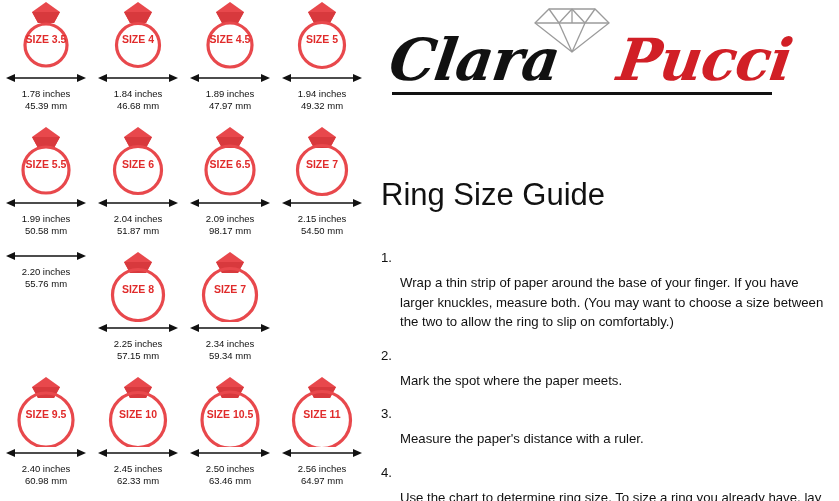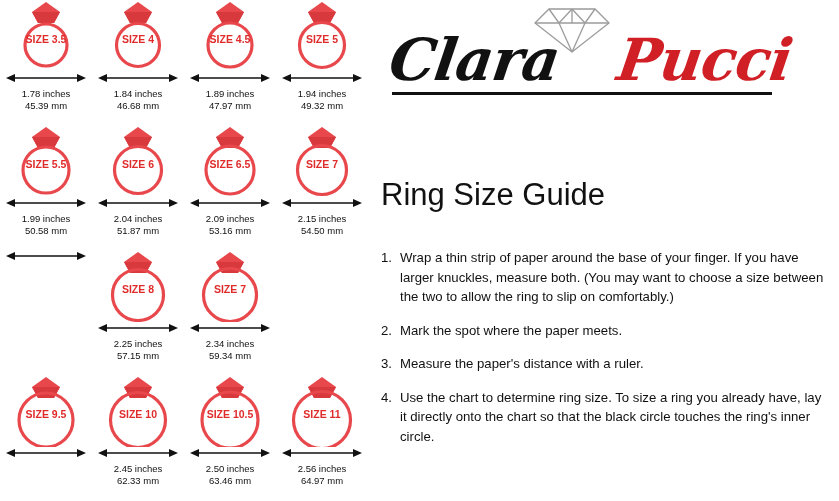--- a/index.html
+++ b/index.html
@@ -143,21 +143,21 @@
     display: flex;
     font-size: 13.2px;
     line-height: 19.5px;
     color: #111;
     margin-bottom: 14px;
   }
   .step-num {
     width: 19px;
     flex: 0 0 19px;
   }
-  .step-text { flex: 1; }
+  .step-text { flex: 1; margin-top: 25px; }
 </style>
 </head>
 <body>
 
 <div class="page">
 
   <div class="chart">
 
     <div class="ring-row">
 
@@ -308,21 +308,21 @@
         </div>
         <div class="arrow-wrap">
           <svg width="80" height="12" viewBox="0 0 80 12">
             <line x1="8" y1="6" x2="72" y2="6" stroke="#111" stroke-width="1.6"></line>
             <polygon points="0,6 9,2 9,10" fill="#111"></polygon>
             <polygon points="80,6 71,2 71,10" fill="#111"></polygon>
           </svg>
         </div>
         <div class="meas">
           <div>2.09 inches</div>
-          <div>53.16 mm</div>
+          <div>98.17 mm</div>
         </div>
       </div>
 
       <div class="ring-cell">
         <div class="ring-art">
           <svg width="66" height="72" viewBox="0 0 66 72">
             <polygon points="33,2 19,12 25,23 41,23 47,12" fill="#e8484c"></polygon>
             <polygon points="19,12 47,12 41,23 25,23" fill="#d8393d"></polygon>
             <circle cx="33" cy="45" r="24.5" fill="none" stroke="#e8484c" stroke-width="3.2"></circle>
           </svg>
@@ -346,20 +346,24 @@
     <div class="ring-row">
 
       <div class="ring-cell">
         <div class="arrow-wrap">
           <svg width="80" height="12" viewBox="0 0 80 12">
             <line x1="8" y1="6" x2="72" y2="6" stroke="#111" stroke-width="1.6"></line>
             <polygon points="0,6 9,2 9,10" fill="#111"></polygon>
             <polygon points="80,6 71,2 71,10" fill="#111"></polygon>
           </svg>
         </div>
+        <div class="meas">
+          <div>2.20 inches</div>
+          <div>55.76 mm</div>
+        </div>
       </div>
 
       <div class="ring-cell">
         <div class="ring-art">
           <svg width="66" height="72" viewBox="0 0 66 72">
             <polygon points="33,2 19,12 25,23 41,23 47,12" fill="#e8484c"></polygon>
             <polygon points="19,12 47,12 41,23 25,23" fill="#d8393d"></polygon>
             <circle cx="33" cy="45" r="25.5" fill="none" stroke="#e8484c" stroke-width="3.2"></circle>
           </svg>
           <div class="size-label">SIZE 8</div>
@@ -412,20 +416,24 @@
             <circle cx="33" cy="45" r="27" fill="none" stroke="#e8484c" stroke-width="3.2"></circle>
           </svg>
           <div class="size-label">SIZE 9.5</div>
         </div>
         <div class="arrow-wrap">
           <svg width="80" height="12" viewBox="0 0 80 12">
             <line x1="8" y1="6" x2="72" y2="6" stroke="#111" stroke-width="1.6"></line>
             <polygon points="0,6 9,2 9,10" fill="#111"></polygon>
             <polygon points="80,6 71,2 71,10" fill="#111"></polygon>
           </svg>
+        </div>
+        <div class="meas">
+          <div>2.40 inches</div>
+          <div>60.98 mm</div>
         </div>
       </div>
 
       <div class="ring-cell">
         <div class="ring-art">
           <svg width="66" height="72" viewBox="0 0 66 72">
             <polygon points="33,2 19,12 25,23 41,23 47,12" fill="#e8484c"></polygon>
             <polygon points="19,12 47,12 41,23 25,23" fill="#d8393d"></polygon>
             <circle cx="33" cy="45" r="27.5" fill="none" stroke="#e8484c" stroke-width="3.2"></circle>
           </svg>

